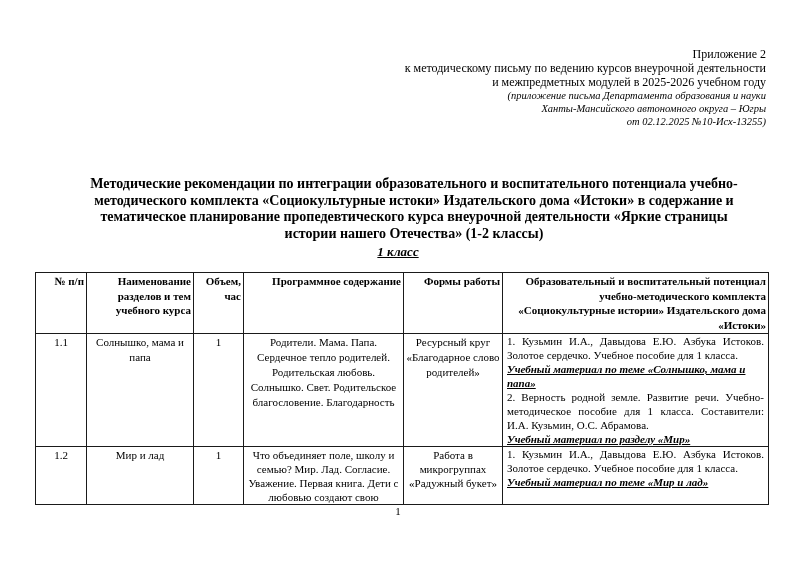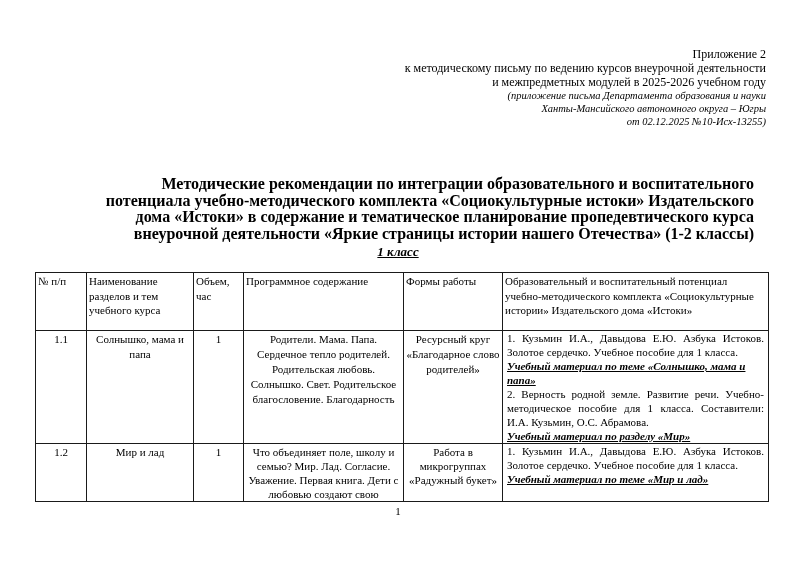--- a/index.html
+++ b/index.html
@@ -22,23 +22,23 @@
   }
   .header-line { font-size: 12px; line-height: 14px; white-space: nowrap; }
   .header-line.italic { font-style: italic; font-size: 10.5px; line-height: 13px; }
 
   
   .doc-title {
     position: absolute;
     top: 176px;
     left: 46px;
     right: 46px;
-    text-align: right;
+    text-align: center;
     font-weight: bold;
-    font-size: 16px;
+    font-size: 14px;
     line-height: 16.5px;
     margin-left: 28px;
   }
 
   
   .class-heading {
     position: absolute;
     top: 244px;
     left: 0;
     width: 796px;
@@ -59,22 +59,22 @@
     table-layout: fixed;
   }
   .curriculum th, .curriculum td {
     border: 1px solid #1a1a1a;
     vertical-align: top;
     font-size: 11px;
     padding: 1px 2px;
     overflow: hidden;
   }
   .curriculum th {
-    font-weight: normal;
-    text-align: left;
+    font-weight: bold;
+    text-align: right;
     line-height: 14.5px;
     height: 58px;
   }
   tr.section-row td {
     height: 15px;
     font-weight: bold;
     text-align: left;
     line-height: 12.5px;
     padding-left: 4px;
   }

